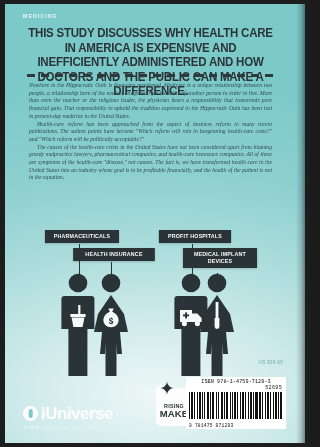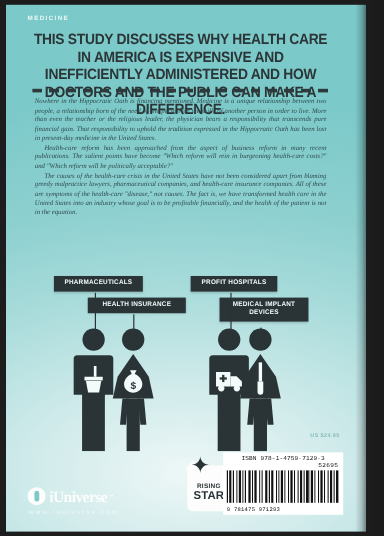--- a/index.html
+++ b/index.html
@@ -96,22 +96,22 @@
   
   .footer{position:absolute;left:0;right:0;bottom:0;height:72px;}
 
   .iu-logo{position:absolute;left:18px;bottom:22px;display:flex;align-items:center;gap:3px;}
   .iu-mark{width:15px;height:15px;border-radius:50%;background:#fdfdfd;position:relative;flex:none;}
   .iu-mark::after{
     content:"";position:absolute;left:50%;top:3.2px;transform:translateX(-50%);
     width:4.6px;height:8.4px;border-radius:2.3px;background:#7cc9c9;
   }
   .iu-word{
-    color:#fdfdfd;font-size:13px;font-weight:700;letter-spacing:-0.5px;
-    font-family:Liberation Serif, serif;line-height:15px;
+    color:#fdfdfd;font-size:17px;font-weight:700;letter-spacing:-0.5px;
+    font-family:Liberation Sans, sans-serif;line-height:15px;
   }
   .iu-tm{color:#fdfdfd;font-size:6px;vertical-align:super;}
   .iu-url{
     position:absolute;left:19px;bottom:13px;
     color:#eaf7f7;opacity:.85;
     font-size:5.2px;letter-spacing:1.6px;font-weight:600;
   }
 
   .rising{
     position:absolute;left:148px;bottom:16px;width:42px;height:48px;
@@ -257,21 +257,21 @@
         <span class="iu-mark"></span>
         <span class="iu-word">iUniverse</span>
         <span class="iu-tm">•</span>
       </div>
       <div class="iu-url">www.iuniverse.com</div>
 
       <div class="rising">
         <div class="rising-bag"></div>
         <div class="rising-star">✦</div>
         <div class="rising-t1">RISING</div>
-        <div class="rising-t2">STAR</div>
+        <div class="rising-t2">MAKE</div>
       </div>
 
       <div class="price">US $24.95</div>
 
       <div class="barcode-box">
         <div class="isbn-line">
           <span>ISBN</span>
           <span>978-1-4759-7129-3</span>
         </div>
         <div class="isbn-sup">52695</div>

